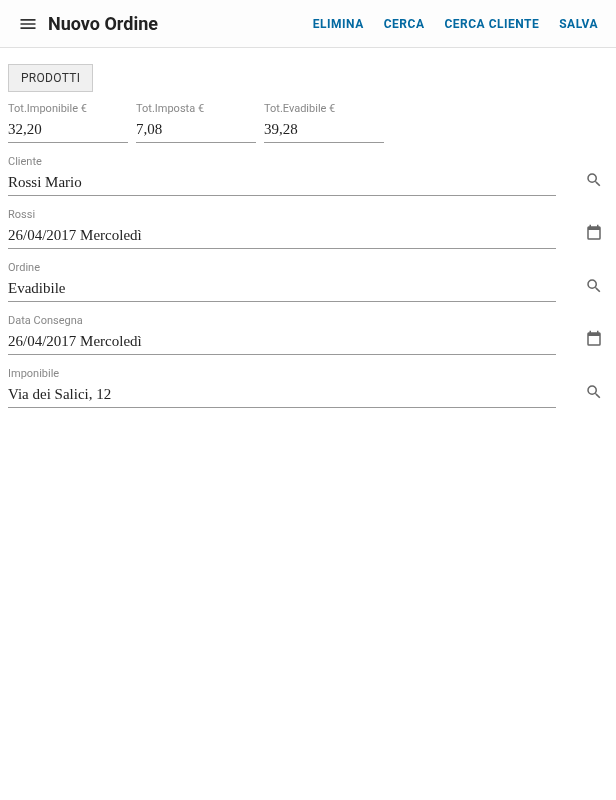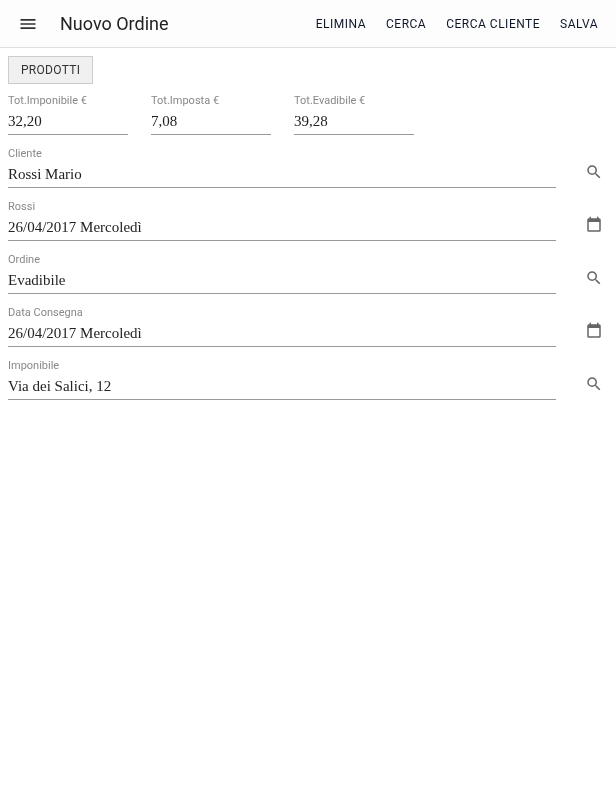--- a/index.html
+++ b/index.html
@@ -30,53 +30,54 @@
       justify-content: center;
       cursor: pointer;
     }
     .menu-btn svg {
       width: 20px;
       height: 20px;
       fill: #333;
     }
     .app-title {
       font-size: 18px;
-      font-weight: 400;
+      font-weight: 700;
       color: #222;
-      margin-left: 12px;
+      margin-left: 0;
     }
     .spacer {
       flex: 1;
     }
     .action-btn {
       font-size: 12px;
-      font-weight: 400;
-      color: #0f172a;
+      font-weight: 700;
+      color: #0369a1;
       padding: 8px 10px;
       cursor: pointer;
       letter-spacing: 0.5px;
     }
     .content {
       padding: 8px;
     }
     .prodotti-btn {
       display: inline-block;
       background: #f0f0f0;
       border: 1px solid #ccc;
       padding: 6px 12px;
       font-size: 12px;
       font-weight: 400;
       color: #333;
       cursor: pointer;
       margin-bottom: 10px;
       letter-spacing: 0.3px;
+      margin-top: 8px;
     }
     .totals-row {
       display: flex;
-      gap: 23px;
+      gap: 8px;
       margin-bottom: 12px;
     }
     .total-field {
       width: 120px;
     }
     .field-label {
       font-size: 11px;
       color: #888;
       margin-bottom: 2px;
       display: block;

